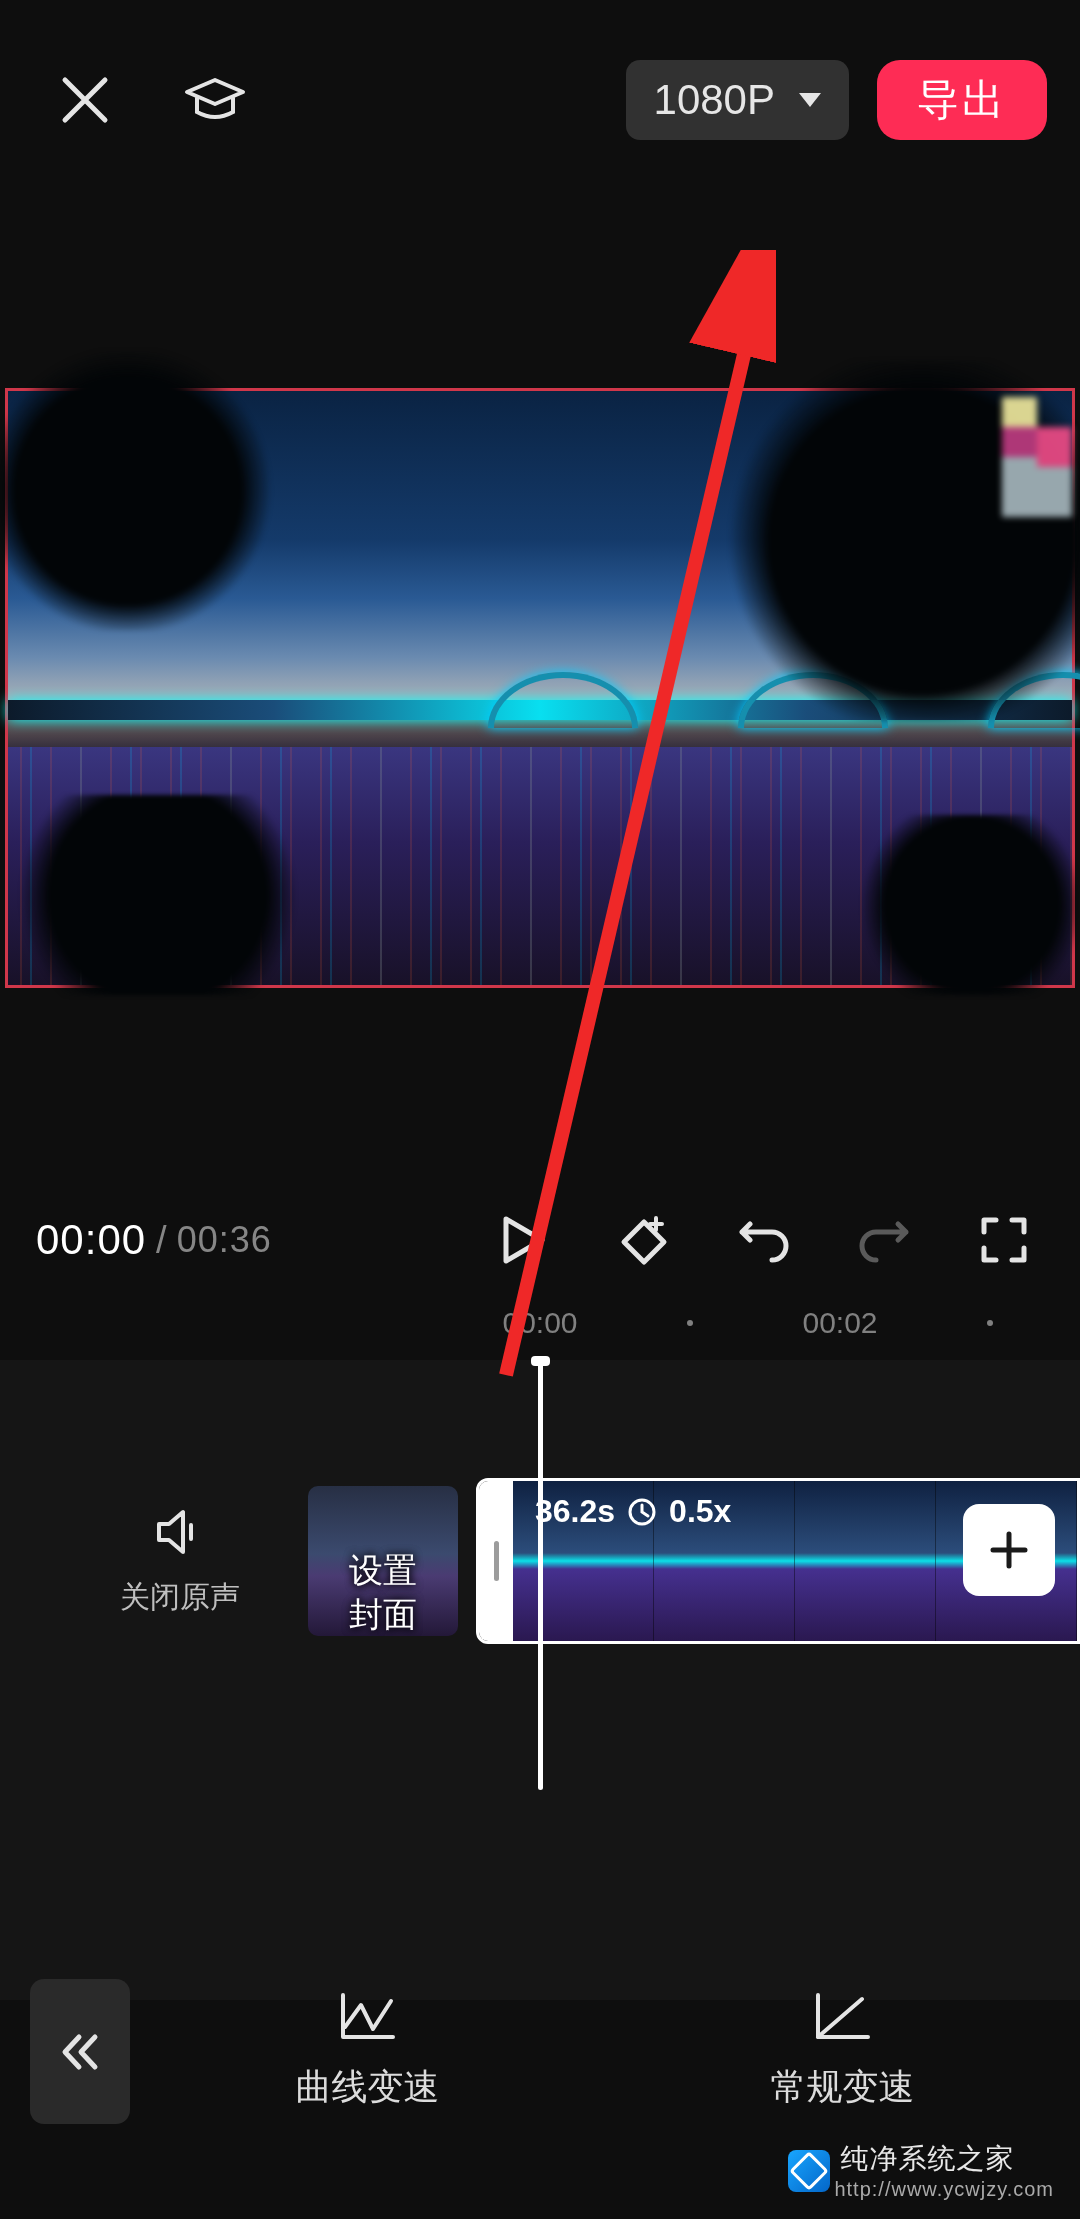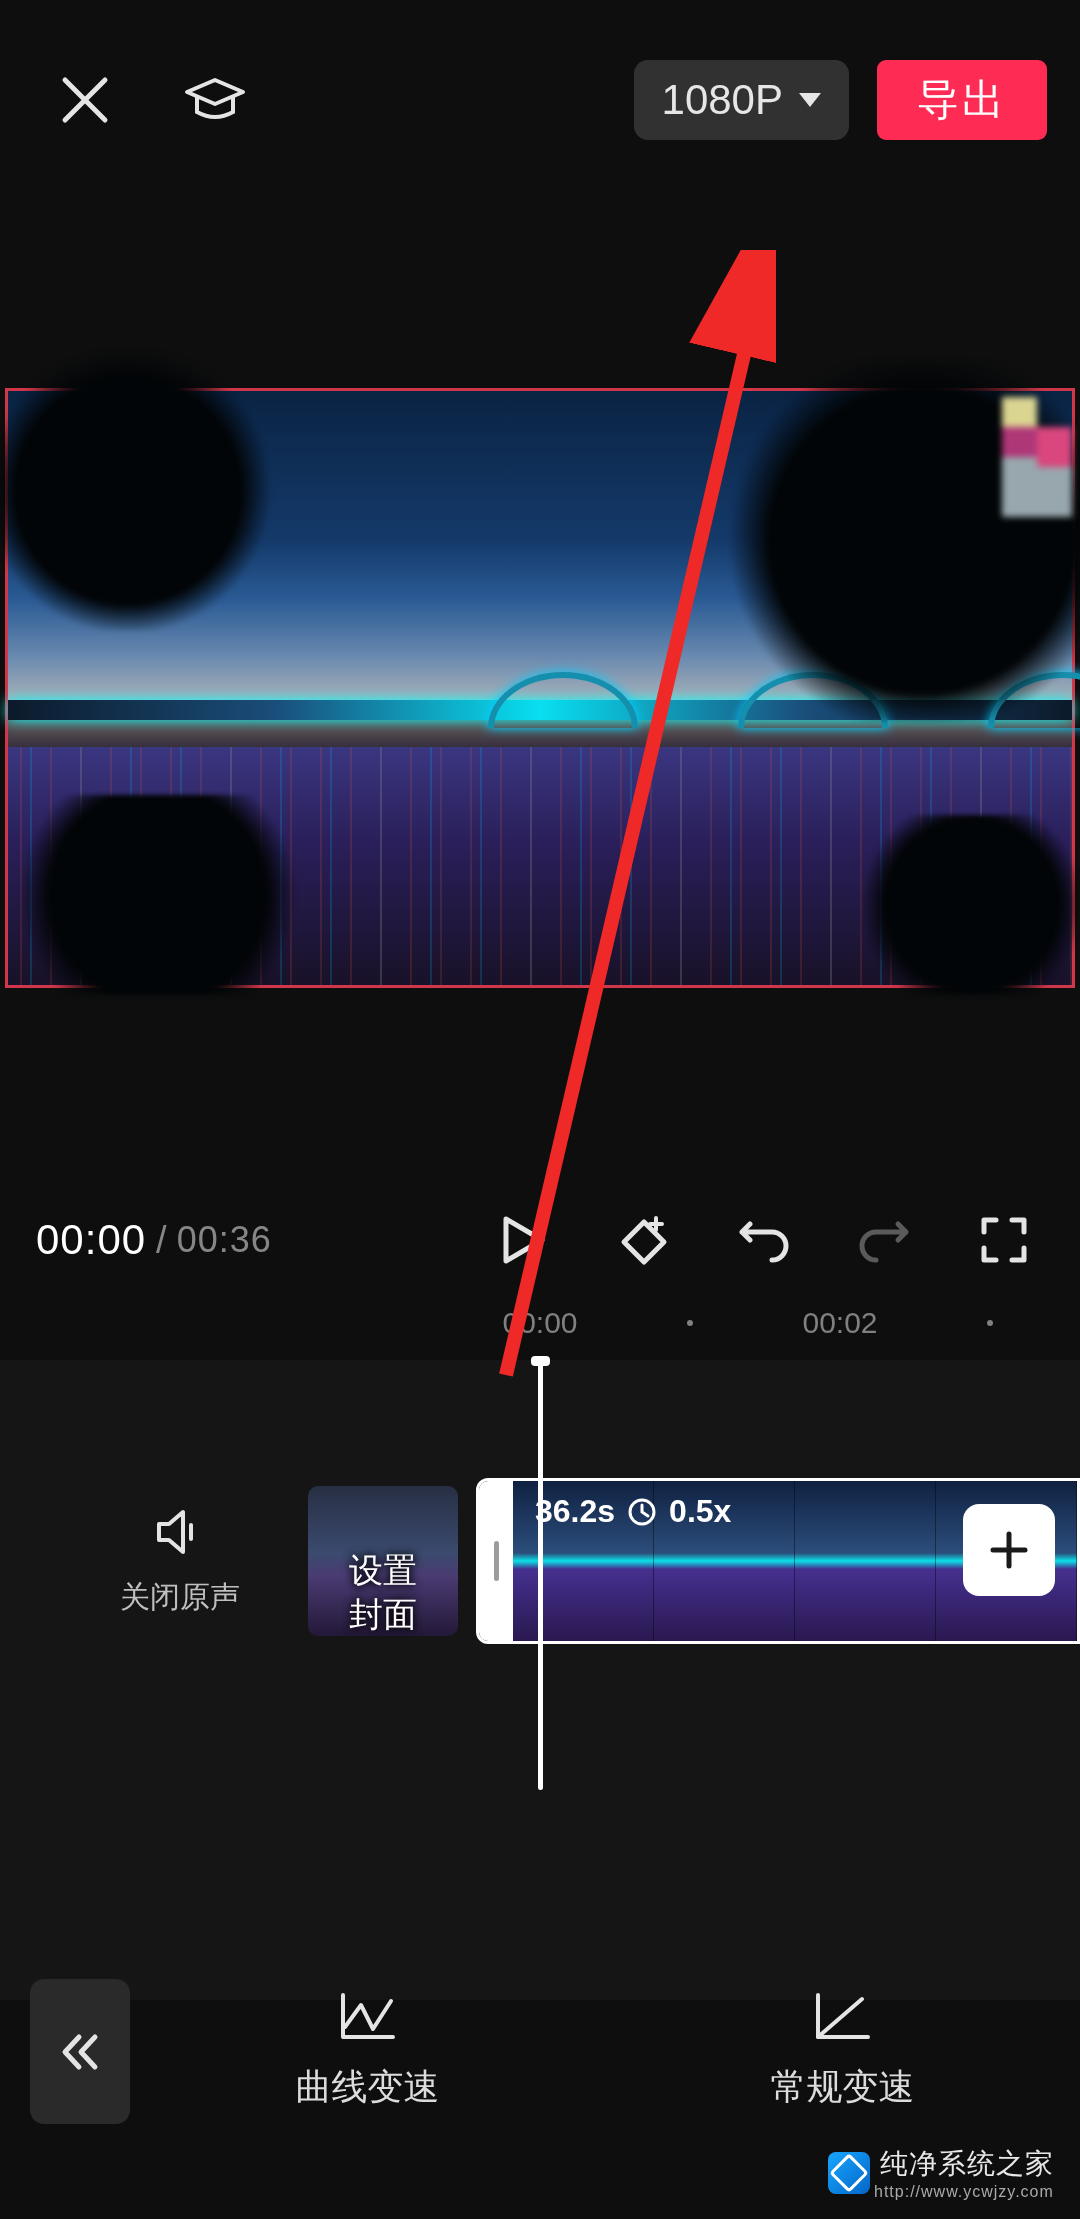--- a/index.html
+++ b/index.html
@@ -1,27 +1,27 @@
 <!DOCTYPE html>
 <html><head>
 <meta charset="utf-8">
 <style>
   * { box-sizing: border-box; margin: 0; padding: 0; -webkit-tap-highlight-color: transparent; }
   html, body { width: 1080px; height: 2219px; background: #0e0e0e; font-family: -apple-system, "PingFang SC", "Microsoft YaHei", sans-serif; color: #fff; overflow: hidden; }
-  button { background: none; border: none; color: inherit; font: inherit; cursor: pointer; }
+  button { background: none; border: none; color: inherit; font: inherit; cursor: pointer; gap: 8px; }
   svg { display: block; }
 
   
   .header { position: absolute; top: 0; left: 0; right: 0; height: 200px; display: flex; align-items: center; padding: 0 33px 0 40px; }
   .header .spacer { flex: 1; }
   .close-btn { width: 90px; height: 90px; display:flex; align-items:center; justify-content:center; }
   .tutorial-btn { width: 90px; height: 90px; display:flex; align-items:center; justify-content:center; margin-left: 40px; }
   .res-btn { height: 80px; padding: 0 28px; background:#313131; border-radius:14px; display:flex; align-items:center; font-size:42px; font-weight:500; color:#e6e6e6; }
   .res-btn .tri { width:0; height:0; border-left:11px solid transparent; border-right:11px solid transparent; border-top:14px solid #e6e6e6; margin-left:16px; }
-  .export-btn { height: 80px; padding: 0 40px; background:#fe2c55; border-radius:9px; display:flex; align-items:center; font-size:42px; font-weight:500; letter-spacing:3px; margin-left:28px; }
+  .export-btn { height: 80px; padding: 0 40px; background:#fe2c55; border-radius:23px; display:flex; align-items:center; font-size:42px; font-weight:500; letter-spacing:3px; margin-left:28px; }
 
   
   .preview-wrap { position:absolute; top:388px; left:5px; right:5px; height:600px; border:3px solid #d0374a; }
   .preview-sky { position:absolute; inset:0; background: linear-gradient(to bottom,#0a2343 0%,#143a6a 25%,#2a5a94 35%,#6b8bb0 45%,#a9b1b8 52%,#6d5e5c 55%,#352f3d 60%,#1a1b2c 100%); }
   .bridge { position:absolute; left:0; right:0; top:52%; height:20px; background:linear-gradient(to right,#0c1a2a,#1a4d7a,#08dff0,#1a4d7a,#0c1a2a); box-shadow:0 0 14px #0ff; }
   .arch { position:absolute; top:-28px; width:150px; height:56px; border:6px solid #158fae; border-bottom:none; border-radius:50% 50% 0 0/100% 100% 0 0; box-shadow:0 0 12px #0cf; }
   .water { position:absolute; left:0; right:0; bottom:0; height:40%; background:linear-gradient(to bottom,#3a3680,#2a1f5a 40%,#181128); }
   .water::before { content:""; position:absolute; inset:0; background:
     repeating-linear-gradient(to right, transparent 0 12px, rgba(255,100,50,.25) 12px 14px, transparent 14px 30px),
     repeating-linear-gradient(to right, transparent 0 22px, rgba(0,200,255,.3) 22px 24px, transparent 24px 50px);
@@ -77,21 +77,21 @@
   
   .bottombar { position:absolute; bottom:80px; left:0; right:0; height:175px; display:flex; align-items:center; }
   .back-btn { width:100px; height:145px; background:#2a2a2a; border-radius:14px; display:flex; align-items:center; justify-content:center; margin-left:30px; }
   .tool { flex:1; display:flex; flex-direction:column; align-items:center; gap:20px; }
   .tool-label { font-size:36px; color:#dcdcdc; }
 
   
   .watermark { position:absolute; bottom:18px; right:26px; display:flex; align-items:center; gap:10px; font-size:28px; color:#e8e8e8; letter-spacing:1px; }
   .wm-logo { width:42px; height:42px; background:linear-gradient(135deg,#18a6ff,#0466c8); border-radius:8px; display:flex; align-items:center; justify-content:center; }
   .wm-logo::before { content:""; width:22px; height:22px; border:3px solid #fff; border-radius:4px; transform:rotate(45deg); }
-  .wm-sub { font-size:16px; color:#aaa; margin-left:-6px; }
+  .wm-sub { font-size:20px; color:#aaa; margin-left:-6px; }
 </style>
 </head>
 <body>
 
 <div class="header">
   <button class="close-btn">
     <svg width="52" height="52" viewBox="0 0 52 52">
         <path d="M6 6 L46 46 M46 6 L6 46" stroke="#e4e4e4" stroke-width="5" stroke-linecap="round"></path>
       </svg>
   </button>

